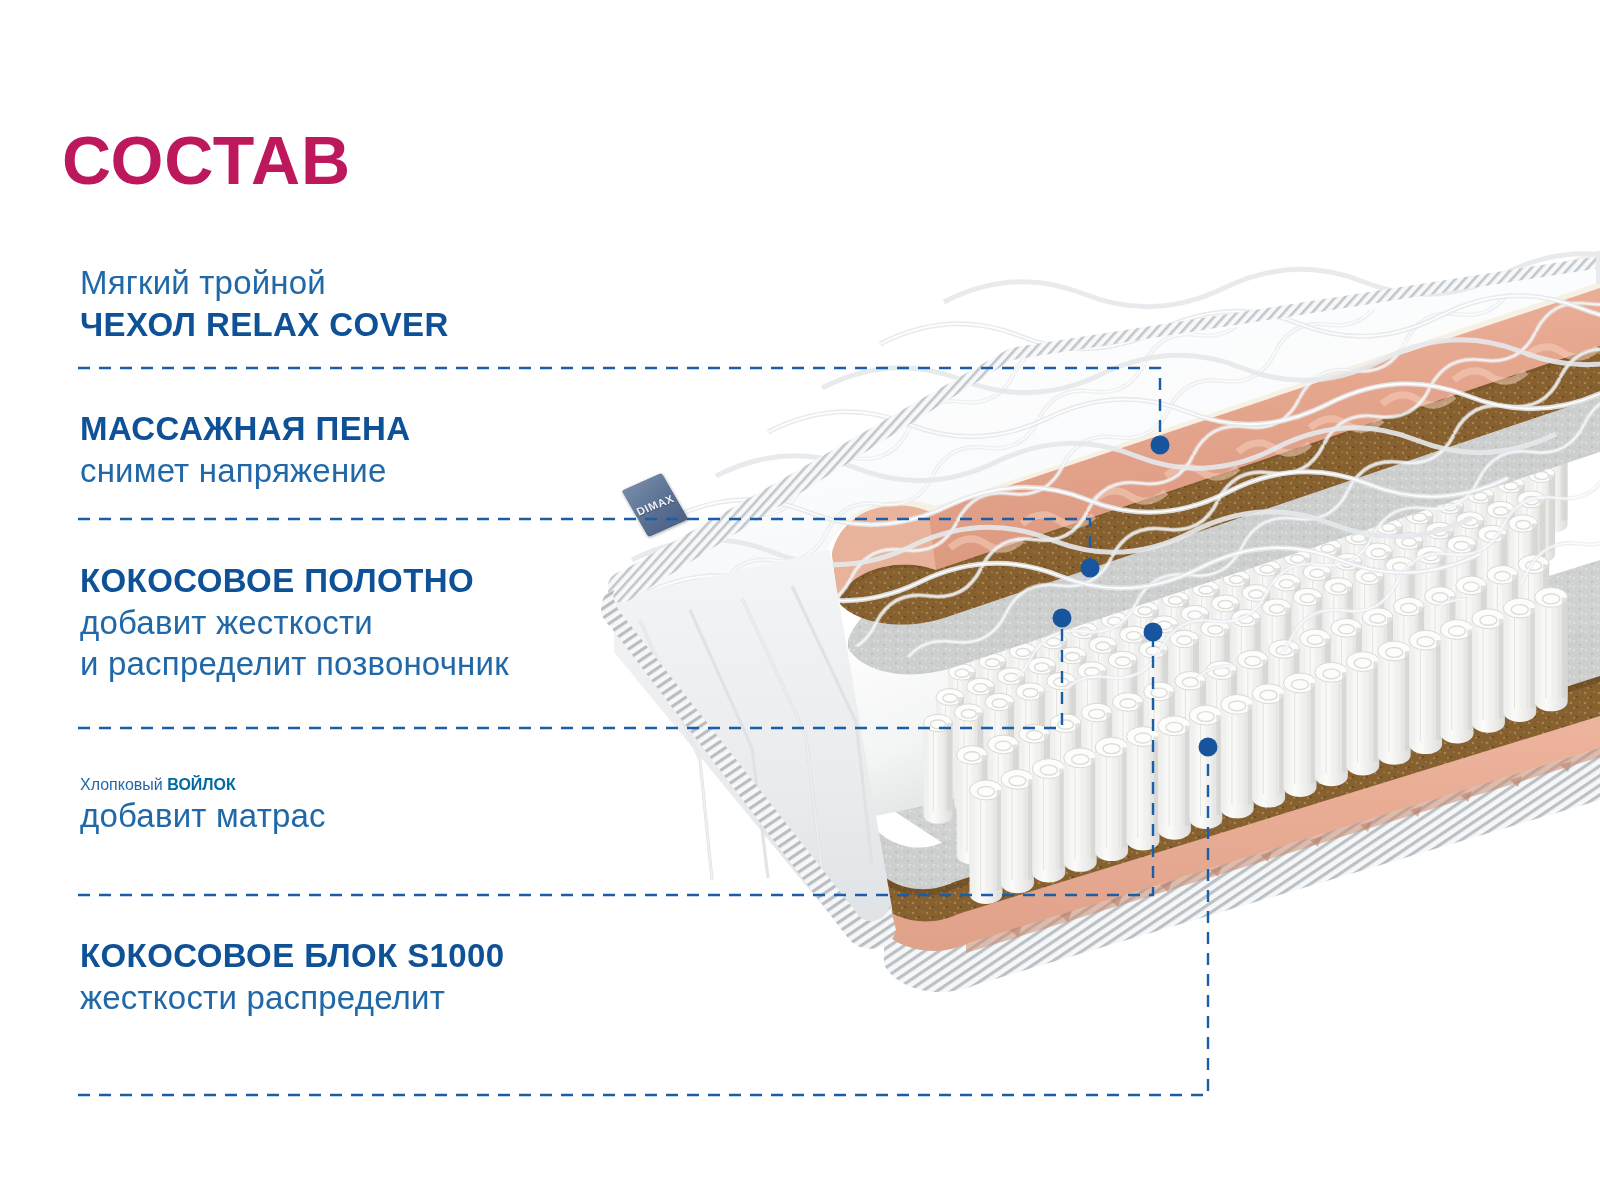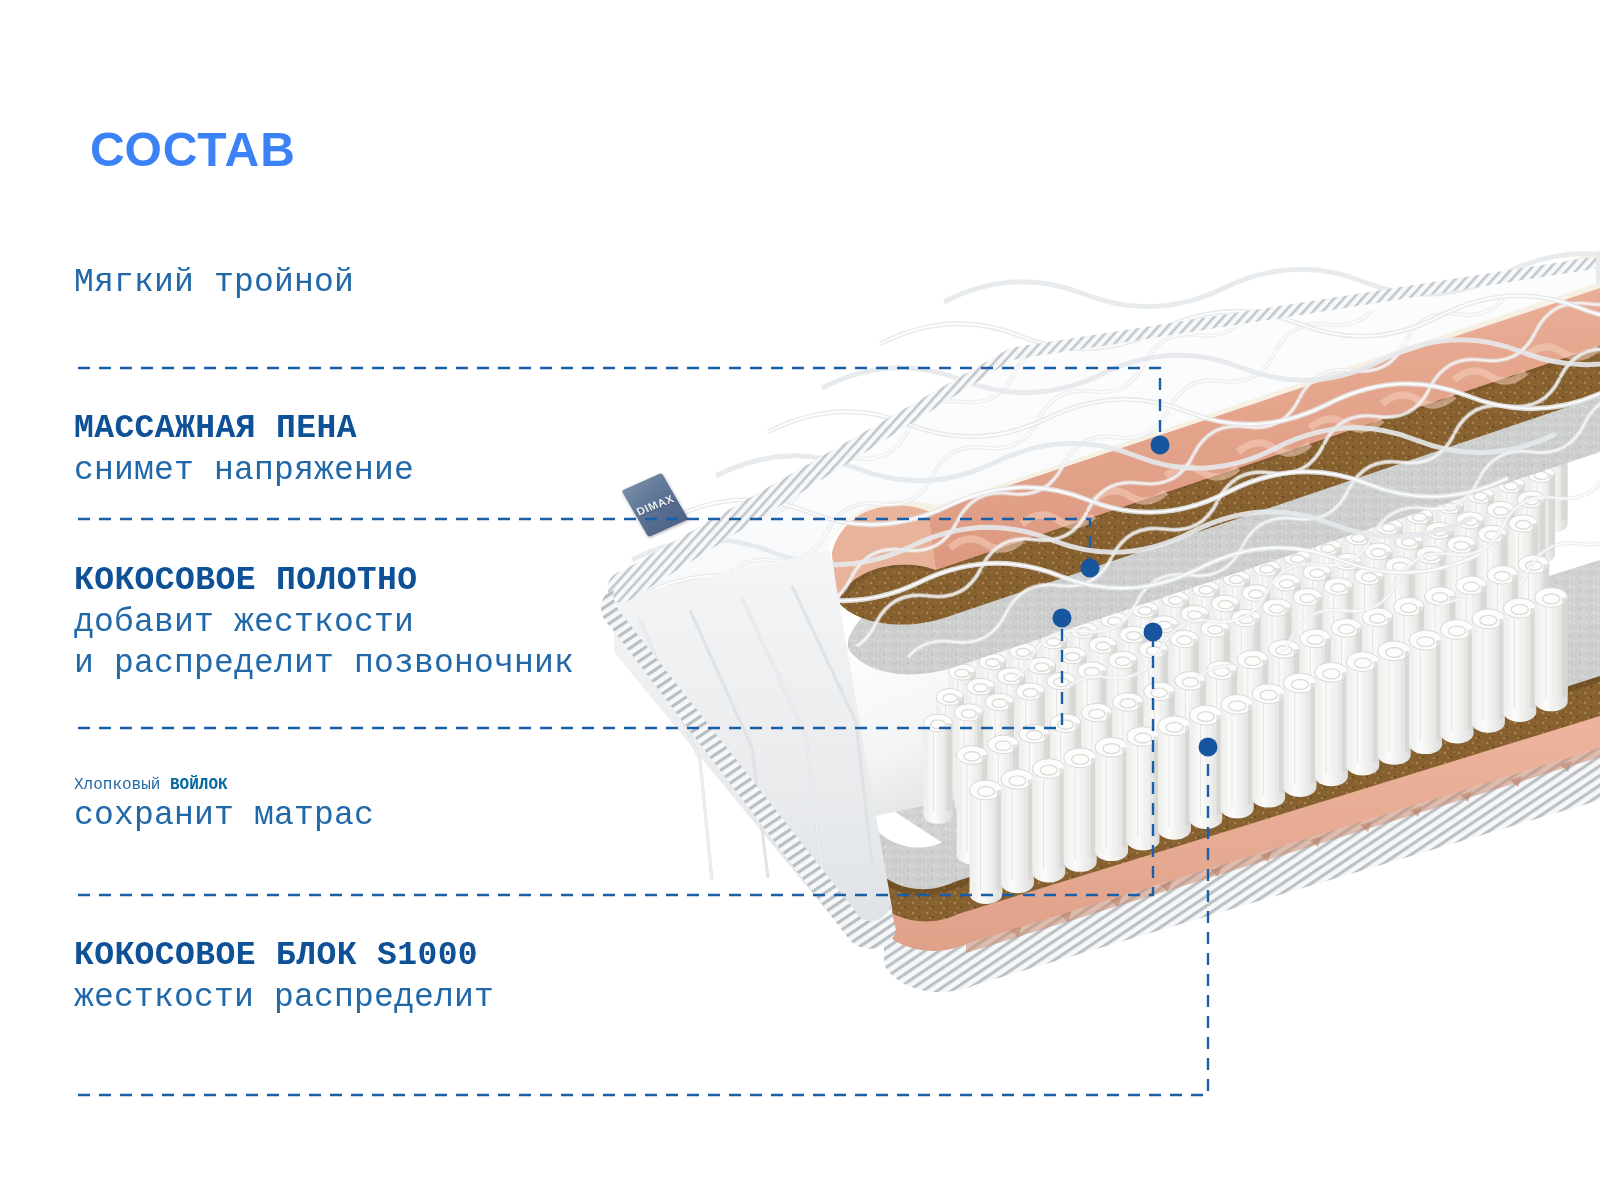--- a/index.html
+++ b/index.html
@@ -16,35 +16,34 @@
   #stage {
     position: relative;
     width: 1600px;
     height: 1200px;
     background: #ffffff;
   }
 
   
   #page-title {
     position: absolute;
-    left: 90px;
+    left: 62px;
     top: 126px;
-    font-size: 48px;
+    font-size: 68px;
     font-weight: 700;
     letter-spacing: 1px;
-    color: #3b82f6;
+    color: #be185d;
     line-height: 1;
   }
 
   
   .label-block {
     position: absolute;
-    left: 74px;
+    left: 80px;
     color: #1a5c9e;
-    font-family: Liberation Mono, monospace;
   }
   .lbl-line {
     line-height: 1.26;
     white-space: nowrap;
   }
   .lbl-line.light {
     font-weight: 400;
     font-size: 33px;
     letter-spacing: 0.2px;
     color: #2168a8;
@@ -1900,36 +1899,37 @@
     </g>
 
     <g>
       <path class="leader-path" d="M78 1095 L1208 1095 L1208 755"></path>
       <circle class="leader-dot" cx="1208" cy="747" r="9.5"></circle>
     </g>
   </svg>
 
   <div class="label-block" id="block-cover">
     <div class="lbl-line light">Мягкий тройной</div>
+    <div class="lbl-line bold">ЧЕХОЛ RELAX COVER</div>
   </div>
 
   <div class="label-block" id="block-foam">
     <div class="lbl-line bold">МАССАЖНАЯ ПЕНА</div>
     <div class="lbl-line light">снимет напряжение</div>
   </div>
 
   <div class="label-block" id="block-coir">
     <div class="lbl-line bold">КОКОСОВОЕ ПОЛОТНО</div>
     <div class="lbl-line light">добавит жесткости</div>
     <div class="lbl-line light">и распределит позвоночник</div>
   </div>
 
   <div class="label-block" id="block-felt">
     <div class="lbl-line mixed"><span class="w-light">Хлопковый </span><span class="w-bold">ВОЙЛОК</span></div>
-    <div class="lbl-line light">сохранит матрас</div>
+    <div class="lbl-line light">добавит матрас</div>
   </div>
 
   <div class="label-block" id="block-spring">
     <div class="lbl-line bold">КОКОСОВОЕ БЛОК S1000</div>
     <div class="lbl-line light">жесткости распределит</div>
   </div>
 
 </div>
 
 </body></html>

